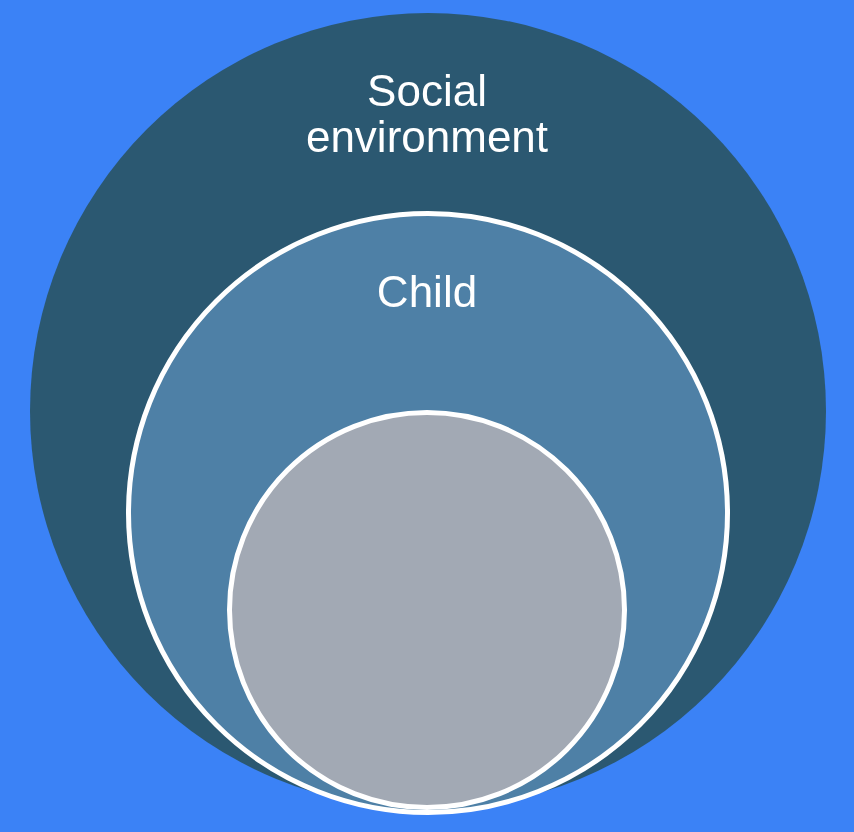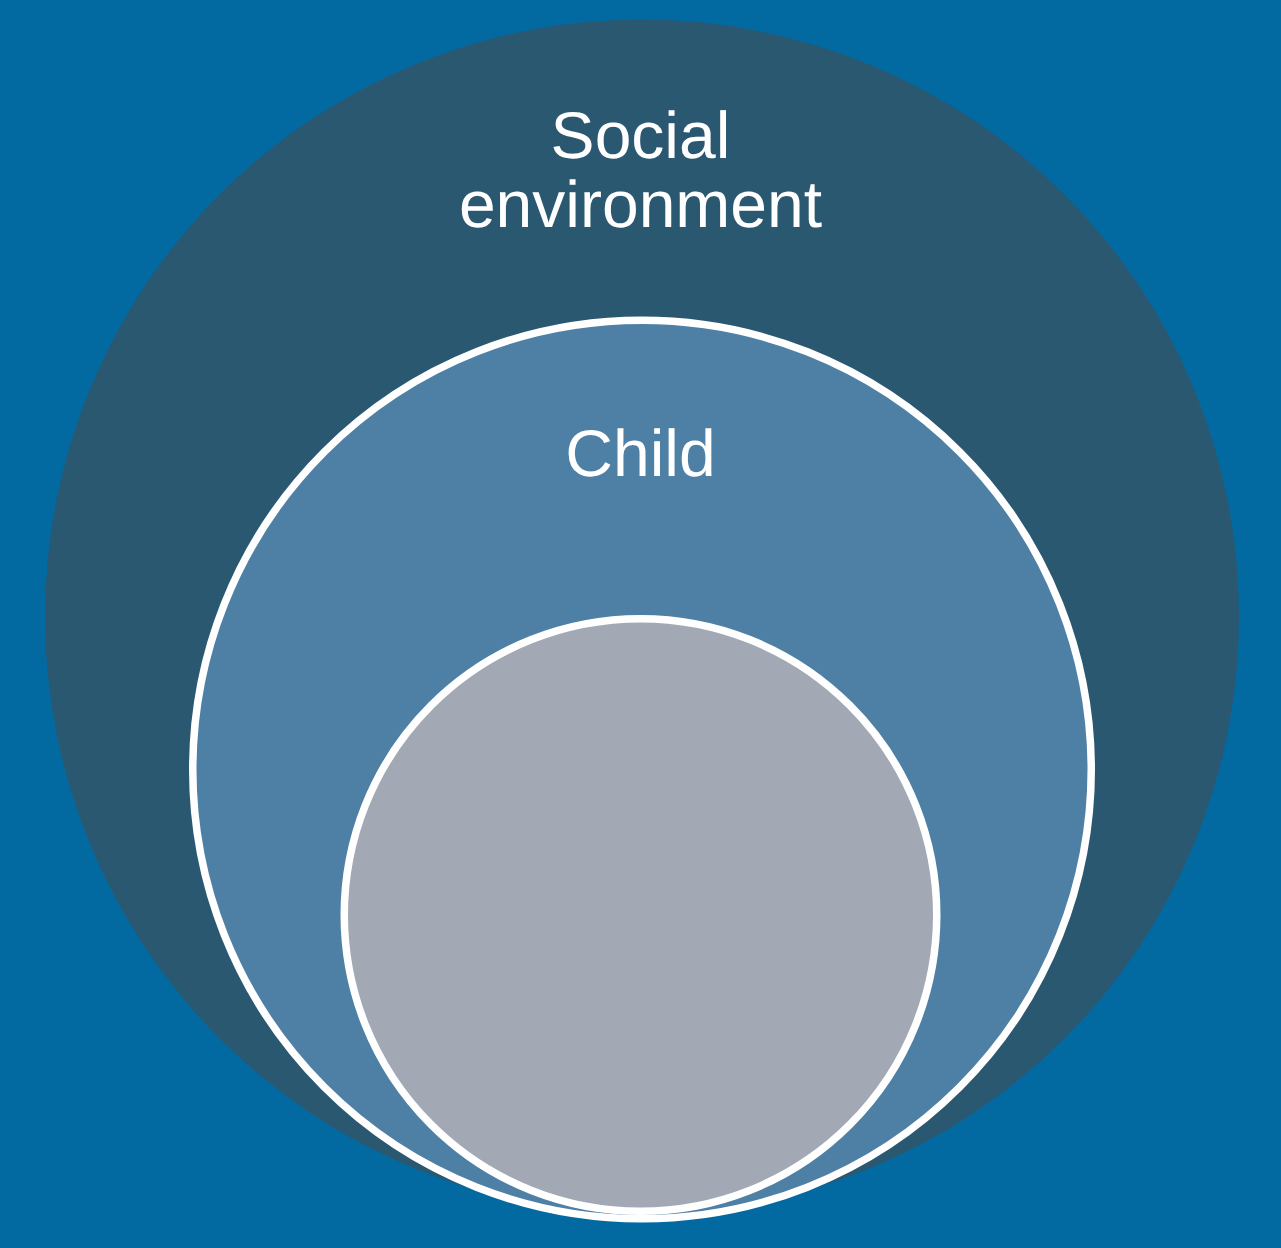--- a/index.html
+++ b/index.html
@@ -4,21 +4,21 @@
 <style>
   html, body {
     margin: 0;
     padding: 0;
     background: #ffffff;
   }
   .canvas {
     position: relative;
     width: 854px;
     height: 832px;
-    background: #0369a1;
+    background: #3b82f6;
     overflow: hidden;
     font-family: "Liberation Sans", "DejaVu Sans", sans-serif;
   }
   .circle {
     position: absolute;
     border-radius: 50%;
     box-sizing: border-box;
   }
   .circle.ring {
     border-style: solid;
@@ -50,21 +50,21 @@
     font-size: 44px;
     line-height: 46px;
     font-weight: 400;
     letter-spacing: 0;
     white-space: pre-line;
   }
   .label-social {
     top: 68px;
   }
   .label-child {
-    top: 280px;
+    top: 269px;
   }
   .label-caregiver {
     top: 587px;
   }
 </style>
 </head>
 <body>
 
 <div class="canvas">
 

